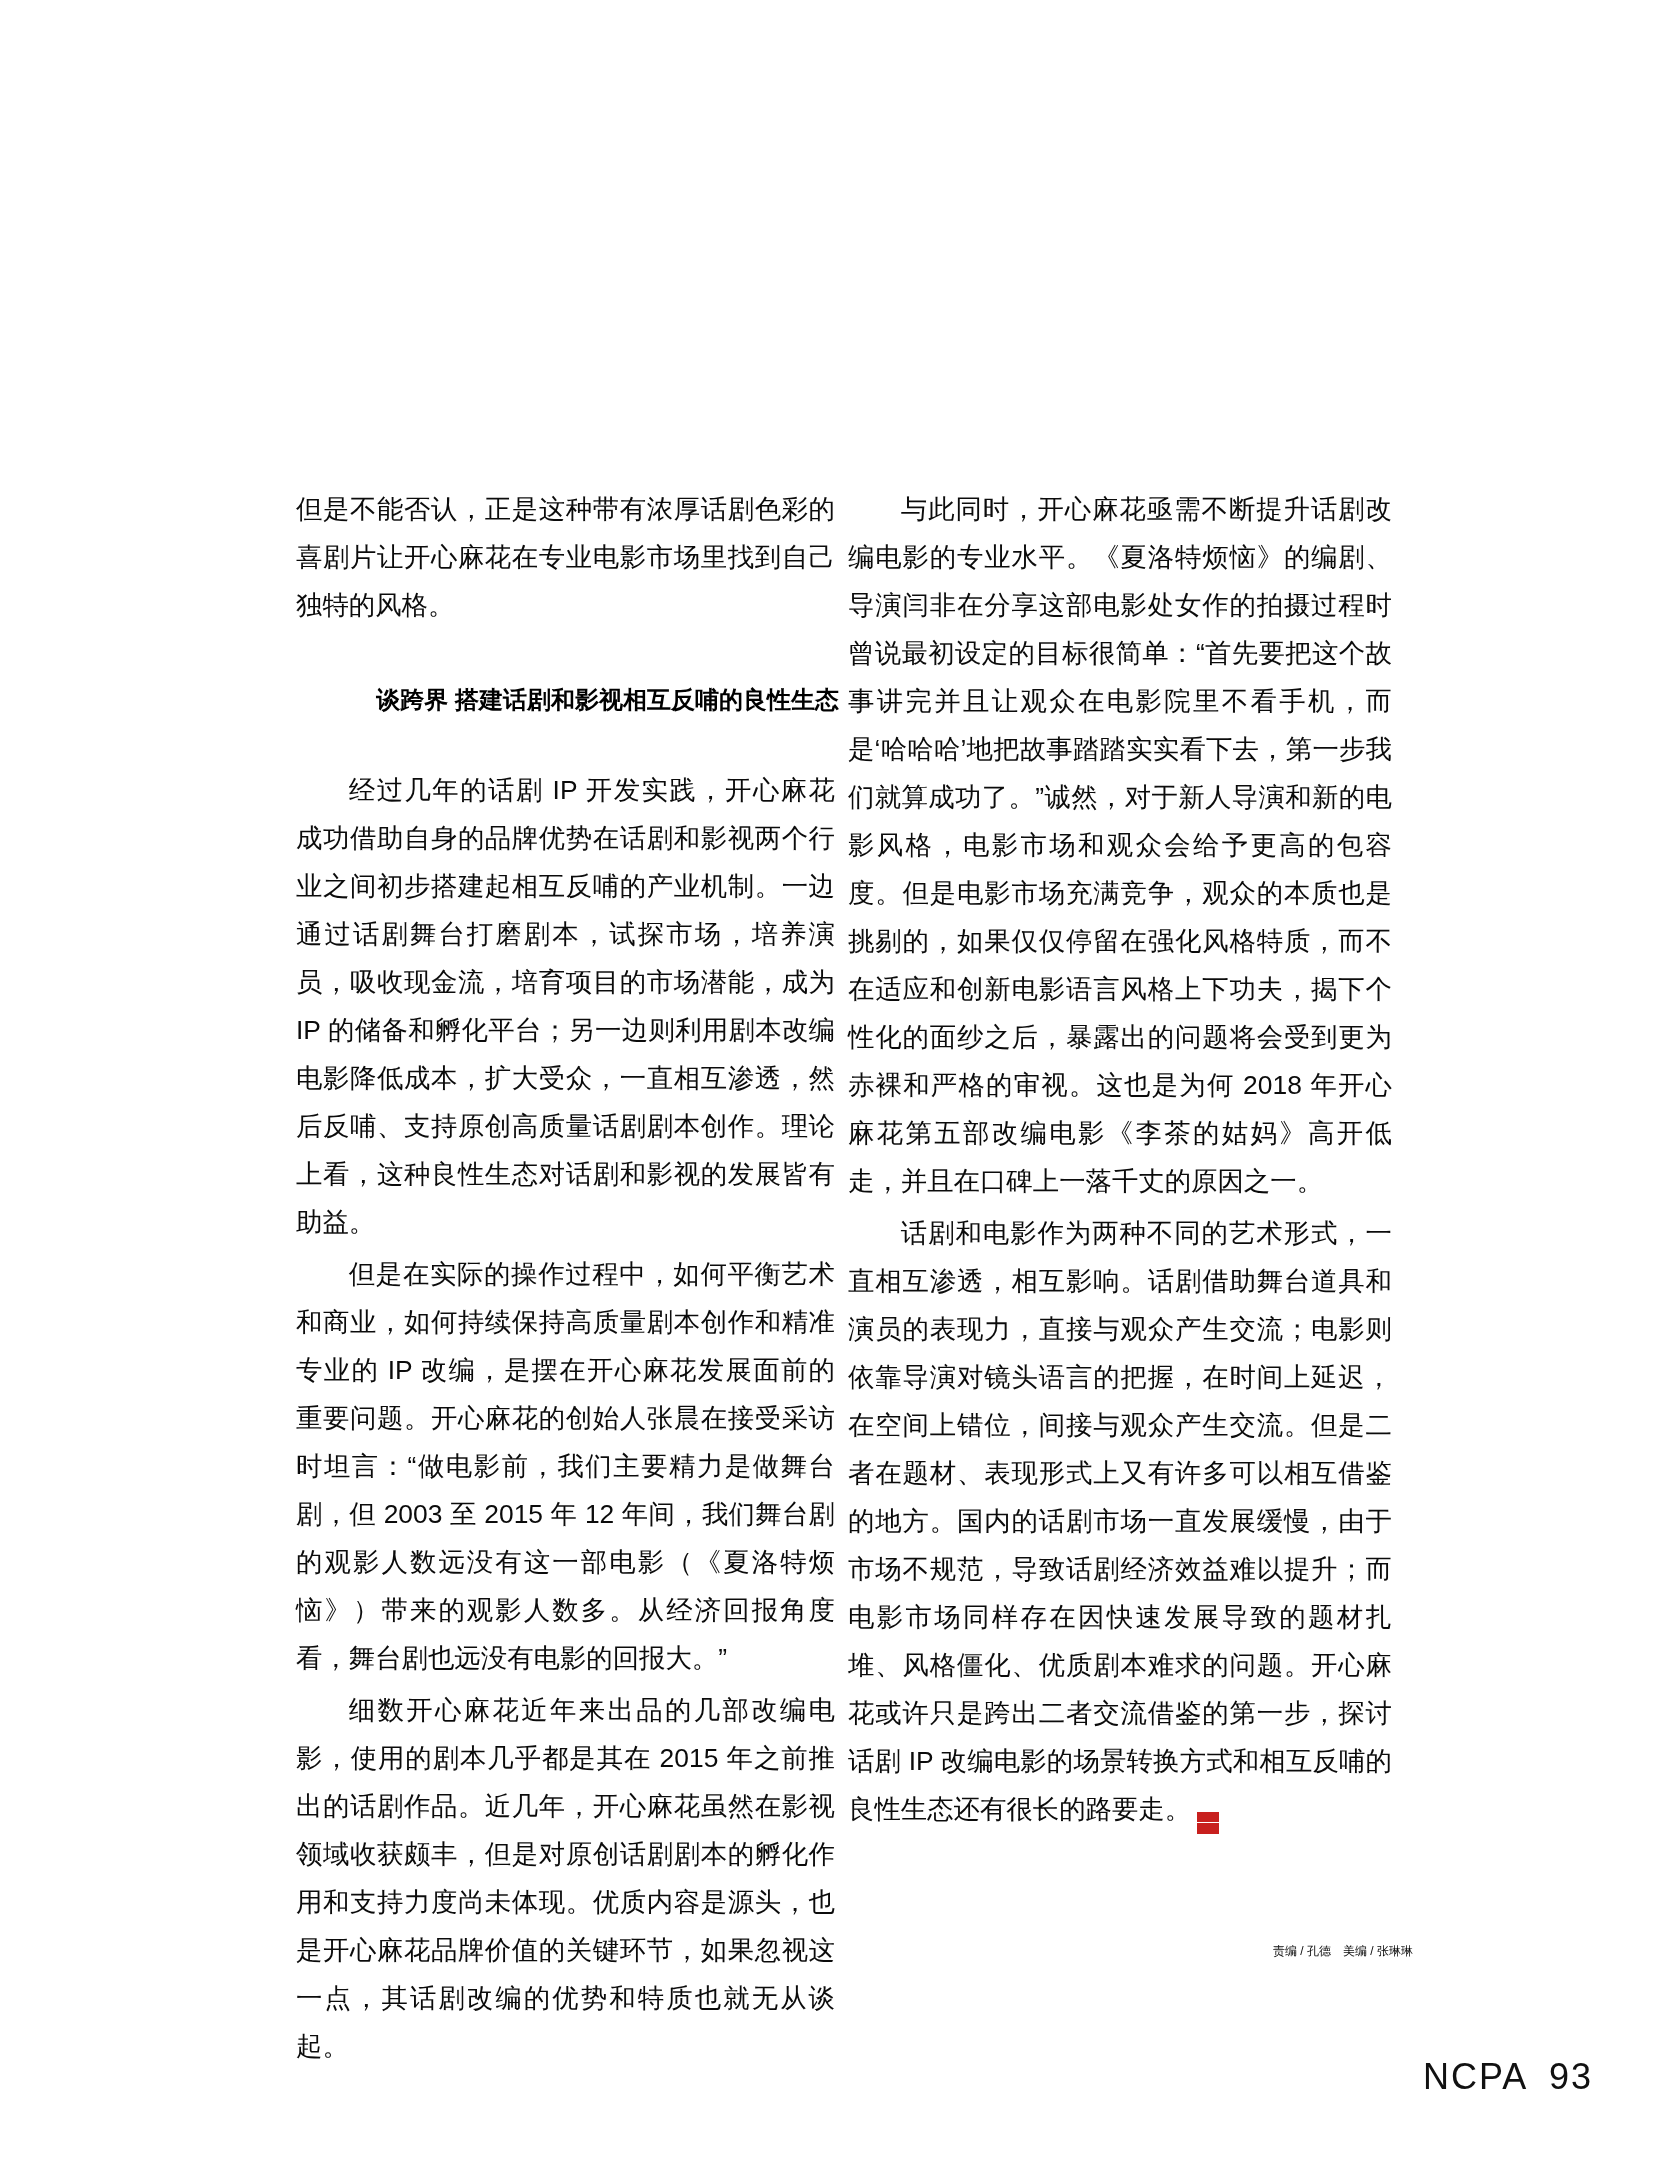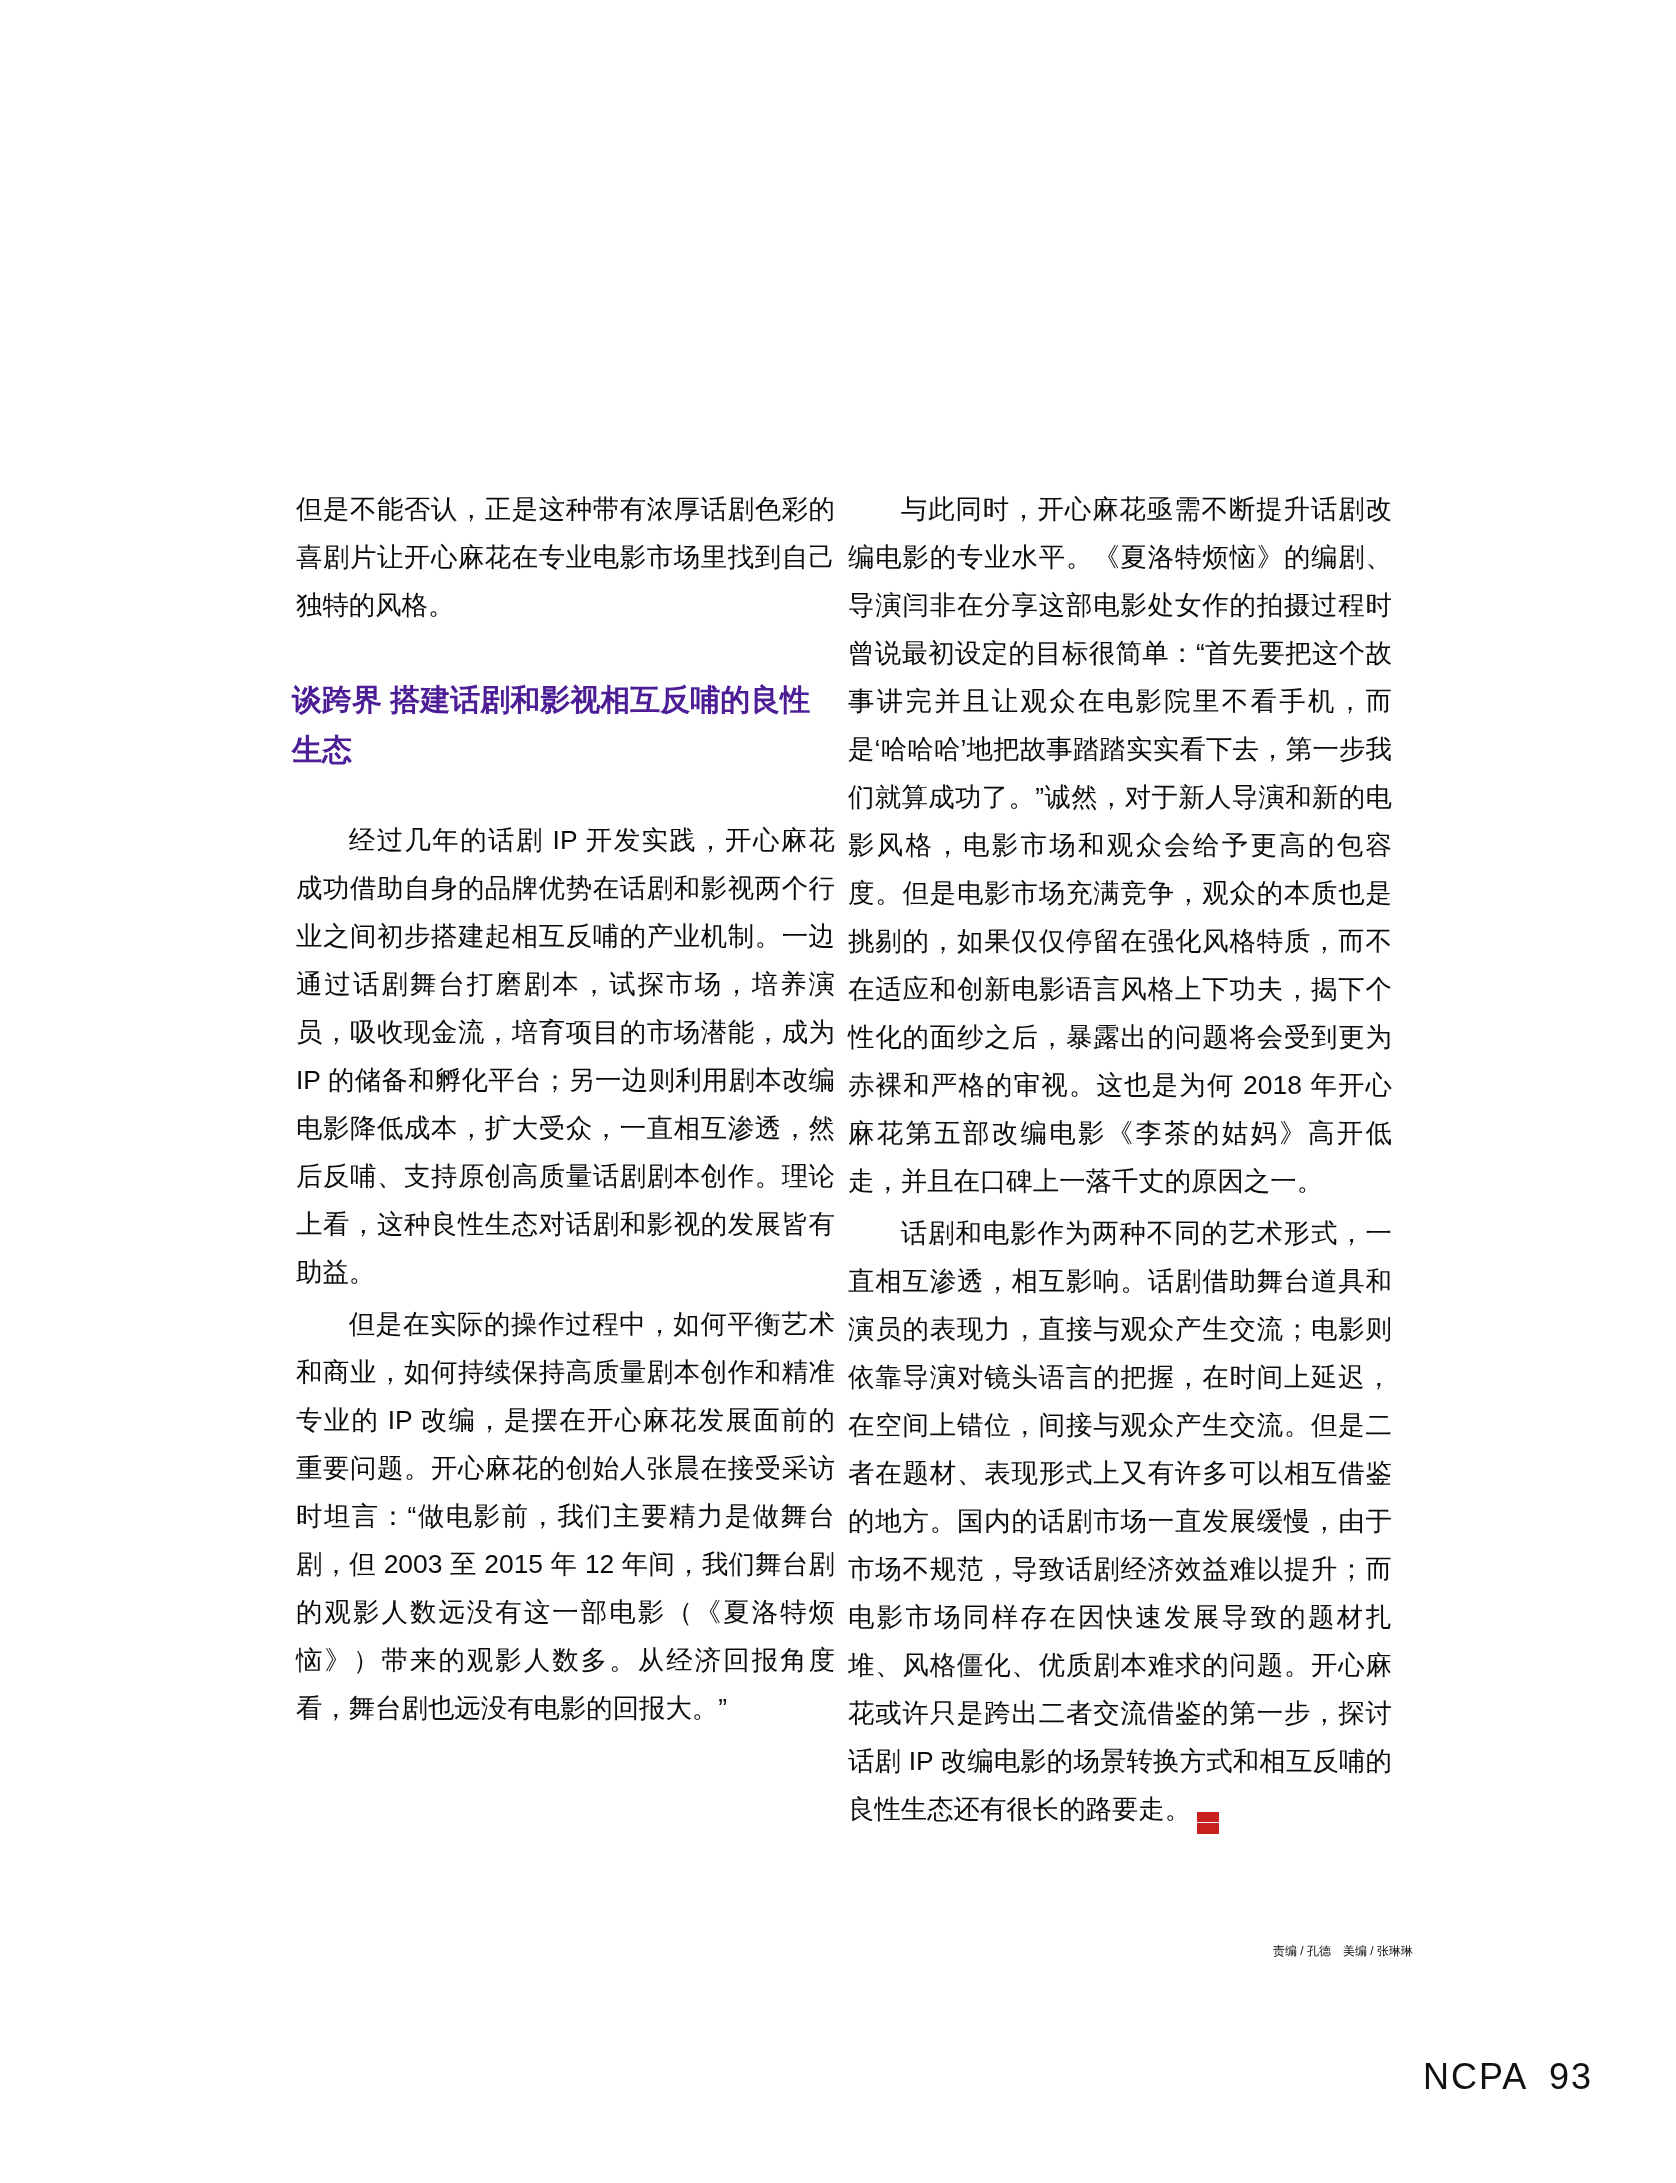--- a/index.html
+++ b/index.html
@@ -22,26 +22,26 @@
     text-justify: inter-character;
     color: #0b0b0b;
   }
   .col-left  { left: 292px;  width: 547px; }
   .col-right { left: 844px; width: 552px; }
 
   .col p { margin: 4px; text-indent: 2em; }
   .col p.no-indent { text-indent: 0; }
 
   .section-heading {
-    font-size: 30px;
+    font-size: 24px;
     line-height: 50px;
     font-weight: bold;
-    color: #4c1d95;
+    color: #000000;
     margin: 46px 0 41px 0;
-    text-align: left;
+    text-align: right;
     text-indent: 0;
   }
 
   
   .seal {
     display: inline-flex;
     flex-direction: column;
     align-items: center;
     justify-content: center;
     width: 22px; height: 22px;
@@ -87,20 +87,21 @@
 
 <div class="page">
 
   <div class="col col-left">
     <p class="no-indent">但是不能否认，正是这种带有浓厚话剧色彩的喜剧片让开心麻花在专业电影市场里找到自己独特的风格。</p>
 
     <h2 class="section-heading">谈跨界 搭建话剧和影视相互反哺的良性生态</h2>
 
     <p>经过几年的话剧 IP 开发实践，开心麻花成功借助自身的品牌优势在话剧和影视两个行业之间初步搭建起相互反哺的产业机制。一边通过话剧舞台打磨剧本，试探市场，培养演员，吸收现金流，培育项目的市场潜能，成为 IP 的储备和孵化平台；另一边则利用剧本改编电影降低成本，扩大受众，一直相互渗透，然后反哺、支持原创高质量话剧剧本创作。理论上看，这种良性生态对话剧和影视的发展皆有助益。</p>
     <p>但是在实际的操作过程中，如何平衡艺术和商业，如何持续保持高质量剧本创作和精准专业的 IP 改编，是摆在开心麻花发展面前的重要问题。开心麻花的创始人张晨在接受采访时坦言：“做电影前，我们主要精力是做舞台剧，但 2003 至 2015 年 12 年间，我们舞台剧的观影人数远没有这一部电影（《夏洛特烦恼》）带来的观影人数多。从经济回报角度看，舞台剧也远没有电影的回报大。”</p>
+    <p>细数开心麻花近年来出品的几部改编电影，使用的剧本几乎都是其在 2015 年之前推出的话剧作品。近几年，开心麻花虽然在影视领域收获颇丰，但是对原创话剧剧本的孵化作用和支持力度尚未体现。优质内容是源头，也是开心麻花品牌价值的关键环节，如果忽视这一点，其话剧改编的优势和特质也就无从谈起。</p>
   </div>
 
   <div class="col col-right">
     <p>与此同时，开心麻花亟需不断提升话剧改编电影的专业水平。《夏洛特烦恼》的编剧、导演闫非在分享这部电影处女作的拍摄过程时曾说最初设定的目标很简单：“首先要把这个故事讲完并且让观众在电影院里不看手机，而是‘哈哈哈’地把故事踏踏实实看下去，第一步我们就算成功了。”诚然，对于新人导演和新的电影风格，电影市场和观众会给予更高的包容度。但是电影市场充满竞争，观众的本质也是挑剔的，如果仅仅停留在强化风格特质，而不在适应和创新电影语言风格上下功夫，揭下个性化的面纱之后，暴露出的问题将会受到更为赤裸和严格的审视。这也是为何 2018 年开心麻花第五部改编电影《李茶的姑妈》高开低走，并且在口碑上一落千丈的原因之一。</p>
     <p>
       <span>话剧和电影作为两种不同的艺术形式，一直相互渗透，相互影响。话剧借助舞台道具和演员的表现力，直接与观众产生交流；电影则依靠导演对镜头语言的把握，在时间上延迟，在空间上错位，间接与观众产生交流。但是二者在题材、表现形式上又有许多可以相互借鉴的地方。国内的话剧市场一直发展缓慢，由于市场不规范，导致话剧经济效益难以提升；而电影市场同样存在因快速发展导致的题材扎堆、风格僵化、优质剧本难求的问题。开心麻花或许只是跨出二者交流借鉴的第一步，探讨话剧 IP 改编电影的场景转换方式和相互反哺的良性生态还有很长的路要走。</span><span class="seal">
         <span class="seal-top">NC</span>
         <span class="seal-bottom">PA</span>
       </span>
     </p>

